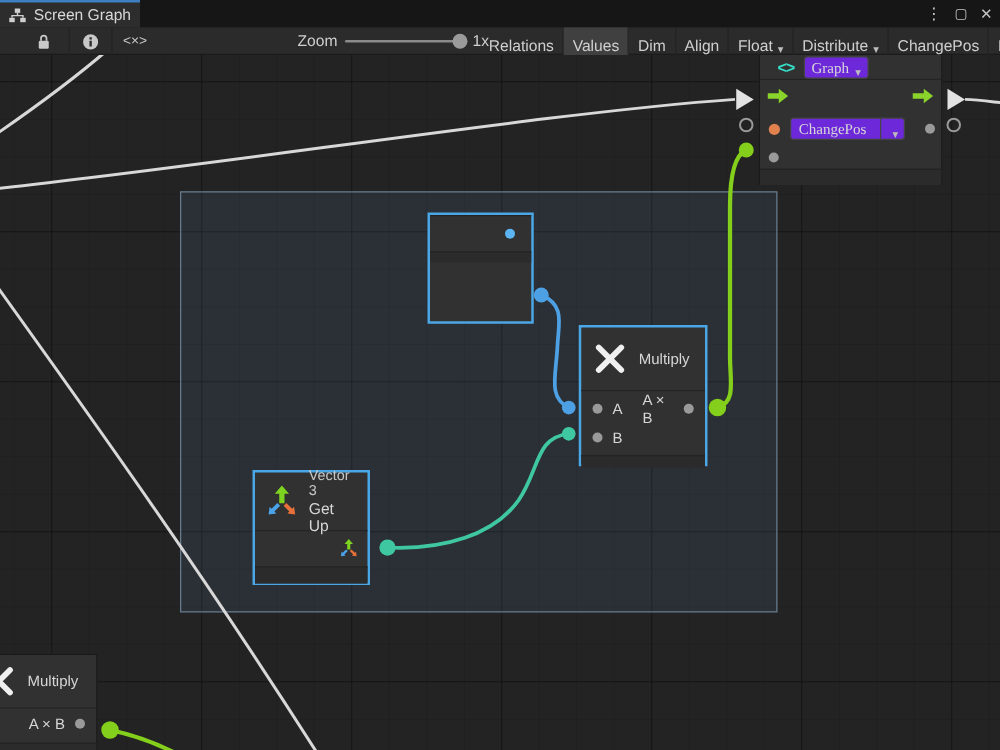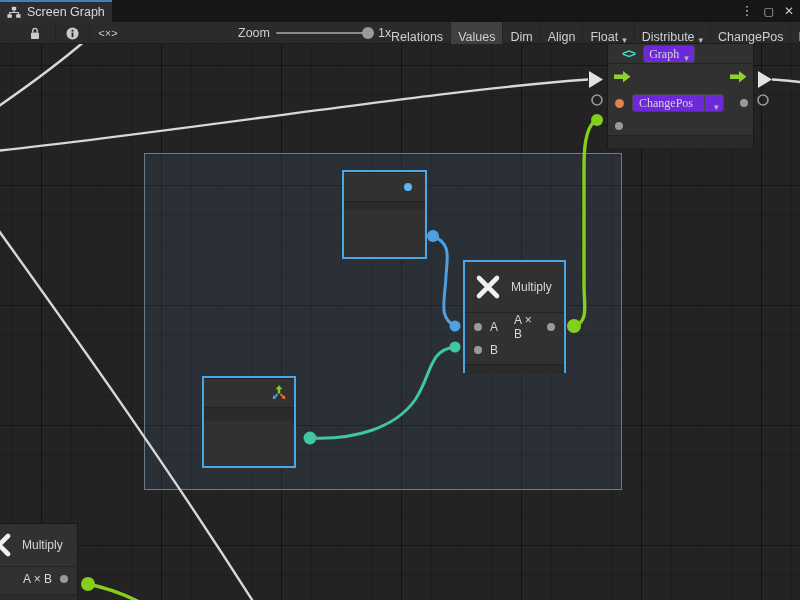--- a/index.html
+++ b/index.html
@@ -191,20 +191,35 @@
         <span class="dot"></span>
       </div>
       <div class="nrow" style="height:23px;padding:0 9px;gap:8px;">
         <span class="dot"></span>
         <span>B</span>
       </div>
       <div class="nfoot" style="height:10px;margin-top:3px;"></div>
     </div>
 
     <div class="node selected" style="left:202px;top:332px;width:94px;height:92px;">
+      <div class="nhead" style="height:46px;padding:0 8px;gap:8px;">
+        <svg width="27" height="27" viewBox="0 0 27 27">
+          <polygon points="11.4,15 11.4,7.5 7.8,7.5 13.5,0.8 19.2,7.5 15.6,7.5 15.6,15" fill="#7ed321" transform="translate(0,-0.5)"></polygon>
+          <g transform="translate(11,15.5) rotate(-135)">
+              <polygon points="-1.6,0 1.6,0 1.6,-6.5 3.8,-6.5 0,-11.5 -3.8,-6.5 -1.6,-6.5" fill="#4aa3e8"></polygon>
+            </g>
+          <g transform="translate(16,15.5) rotate(135)">
+              <polygon points="-1.6,0 1.6,0 1.6,-6.5 3.8,-6.5 0,-11.5 -3.8,-6.5 -1.6,-6.5" fill="#e8703a"></polygon>
+            </g>
+        </svg>
+        <div style="display:flex;flex-direction:column;align-items:flex-end;flex:1;gap:1px;">
+          <span style="font-size:11.5px;color:#c8c8c8;">Vector 3</span>
+          <span style="font-size:12.5px;">Get Up</span>
+        </div>
+      </div>
       <div class="nrow ndiv" style="height:29px;justify-content:flex-end;padding-right:7px;">
         <svg width="16" height="16" viewBox="0 0 27 27">
           <polygon points="11.4,15 11.4,7.5 7.8,7.5 13.5,0.8 19.2,7.5 15.6,7.5 15.6,15" fill="#7ed321" transform="translate(0,-0.5)"></polygon>
           <g transform="translate(11,15.5) rotate(-135)">
               <polygon points="-1.6,0 1.6,0 1.6,-6.5 3.8,-6.5 0,-11.5 -3.8,-6.5 -1.6,-6.5" fill="#4aa3e8"></polygon>
             </g>
           <g transform="translate(16,15.5) rotate(135)">
               <polygon points="-1.6,0 1.6,0 1.6,-6.5 3.8,-6.5 0,-11.5 -3.8,-6.5 -1.6,-6.5" fill="#e8703a"></polygon>
             </g>
         </svg>

